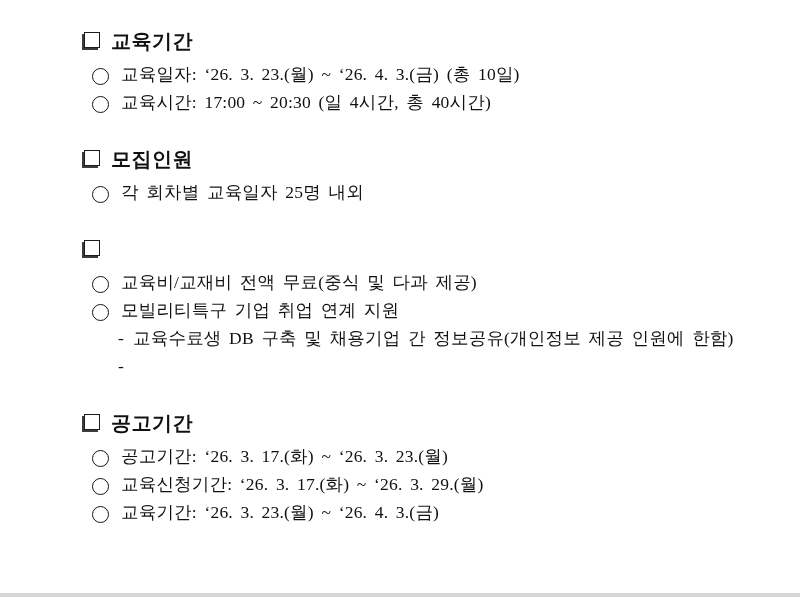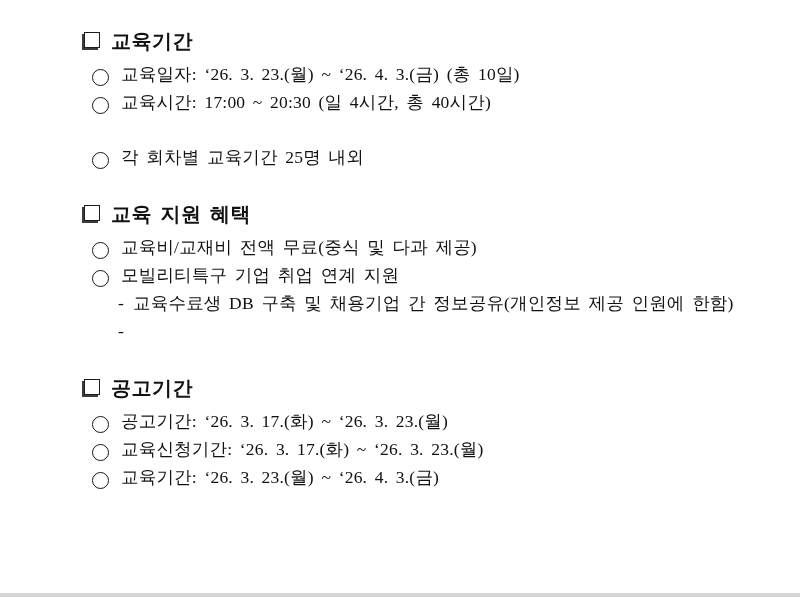--- a/index.html
+++ b/index.html
@@ -32,21 +32,21 @@
   .square-bullet {
     width: 14px; height: 14px;
     border: 1.6px solid #1c1c1c;
     background: #ffffff;
     box-shadow: -2px 2px 0 0 #3c3c3c;
     flex: 0 0 auto;
     margin-bottom: 2px;
   }
   .item {
     display: flex;
-    align-items: flex-end;
+    align-items: center;
     gap: 12px;
     margin-top: 5px;
     padding-left: 8px;
     font-size: 17.5px;
     line-height: 23px;
     word-spacing: 3px;
     letter-spacing: 0.2px;
   }
   .circle-bullet {
     width: 15px; height: 15px;
@@ -82,30 +82,33 @@
       <span class="circle-bullet"></span>
       <span>교육일자: ‘26. 3. 23.(월) ~  ‘26. 4. 3.(금) (총 10일)</span>
     </div>
     <div class="item">
       <span class="circle-bullet"></span>
       <span>교육시간: 17:00 ~ 20:30 (일 4시간, 총 40시간)</span>
     </div>
   </div>
 
   <div class="section">
+    <div class="sec-title">
+      <span class="square-bullet"></span>
+      <span>모집인원</span>
+    </div>
     <div class="item">
       <span class="circle-bullet"></span>
-      <span>각 회차별 교육기간 25명 내외</span>
+      <span>각 회차별 교육일자 25명 내외</span>
     </div>
   </div>
 
   <div class="section">
     <div class="sec-title">
       <span class="square-bullet"></span>
-      <span>교육 지원 혜택</span>
     </div>
     <div class="item">
       <span class="circle-bullet"></span>
       <span>교육비/교재비 전액 무료(중식 및 다과 제공)</span>
     </div>
     <div class="item">
       <span class="circle-bullet"></span>
       <span>모빌리티특구 기업 취업 연계 지원</span>
     </div>
     <div class="item dash">
@@ -121,21 +124,21 @@
     <div class="sec-title">
       <span class="square-bullet"></span>
       <span>공고기간</span>
     </div>
     <div class="item">
       <span class="circle-bullet"></span>
       <span>공고기간:  ‘26. 3. 17.(화) ~  ‘26. 3. 23.(월)</span>
     </div>
     <div class="item">
       <span class="circle-bullet"></span>
-      <span>교육신청기간:  ‘26. 3. 17.(화) ~  ‘26. 3. 23.(월)</span>
+      <span>교육신청기간:  ‘26. 3. 17.(화) ~  ‘26. 3. 29.(월)</span>
     </div>
     <div class="item">
       <span class="circle-bullet"></span>
       <span>교육기간:  ‘26. 3. 23.(월) ~  ‘26. 4. 3.(금)</span>
     </div>
   </div>
 
 </div>
 
 <div class="page-edge-shadow"></div>

